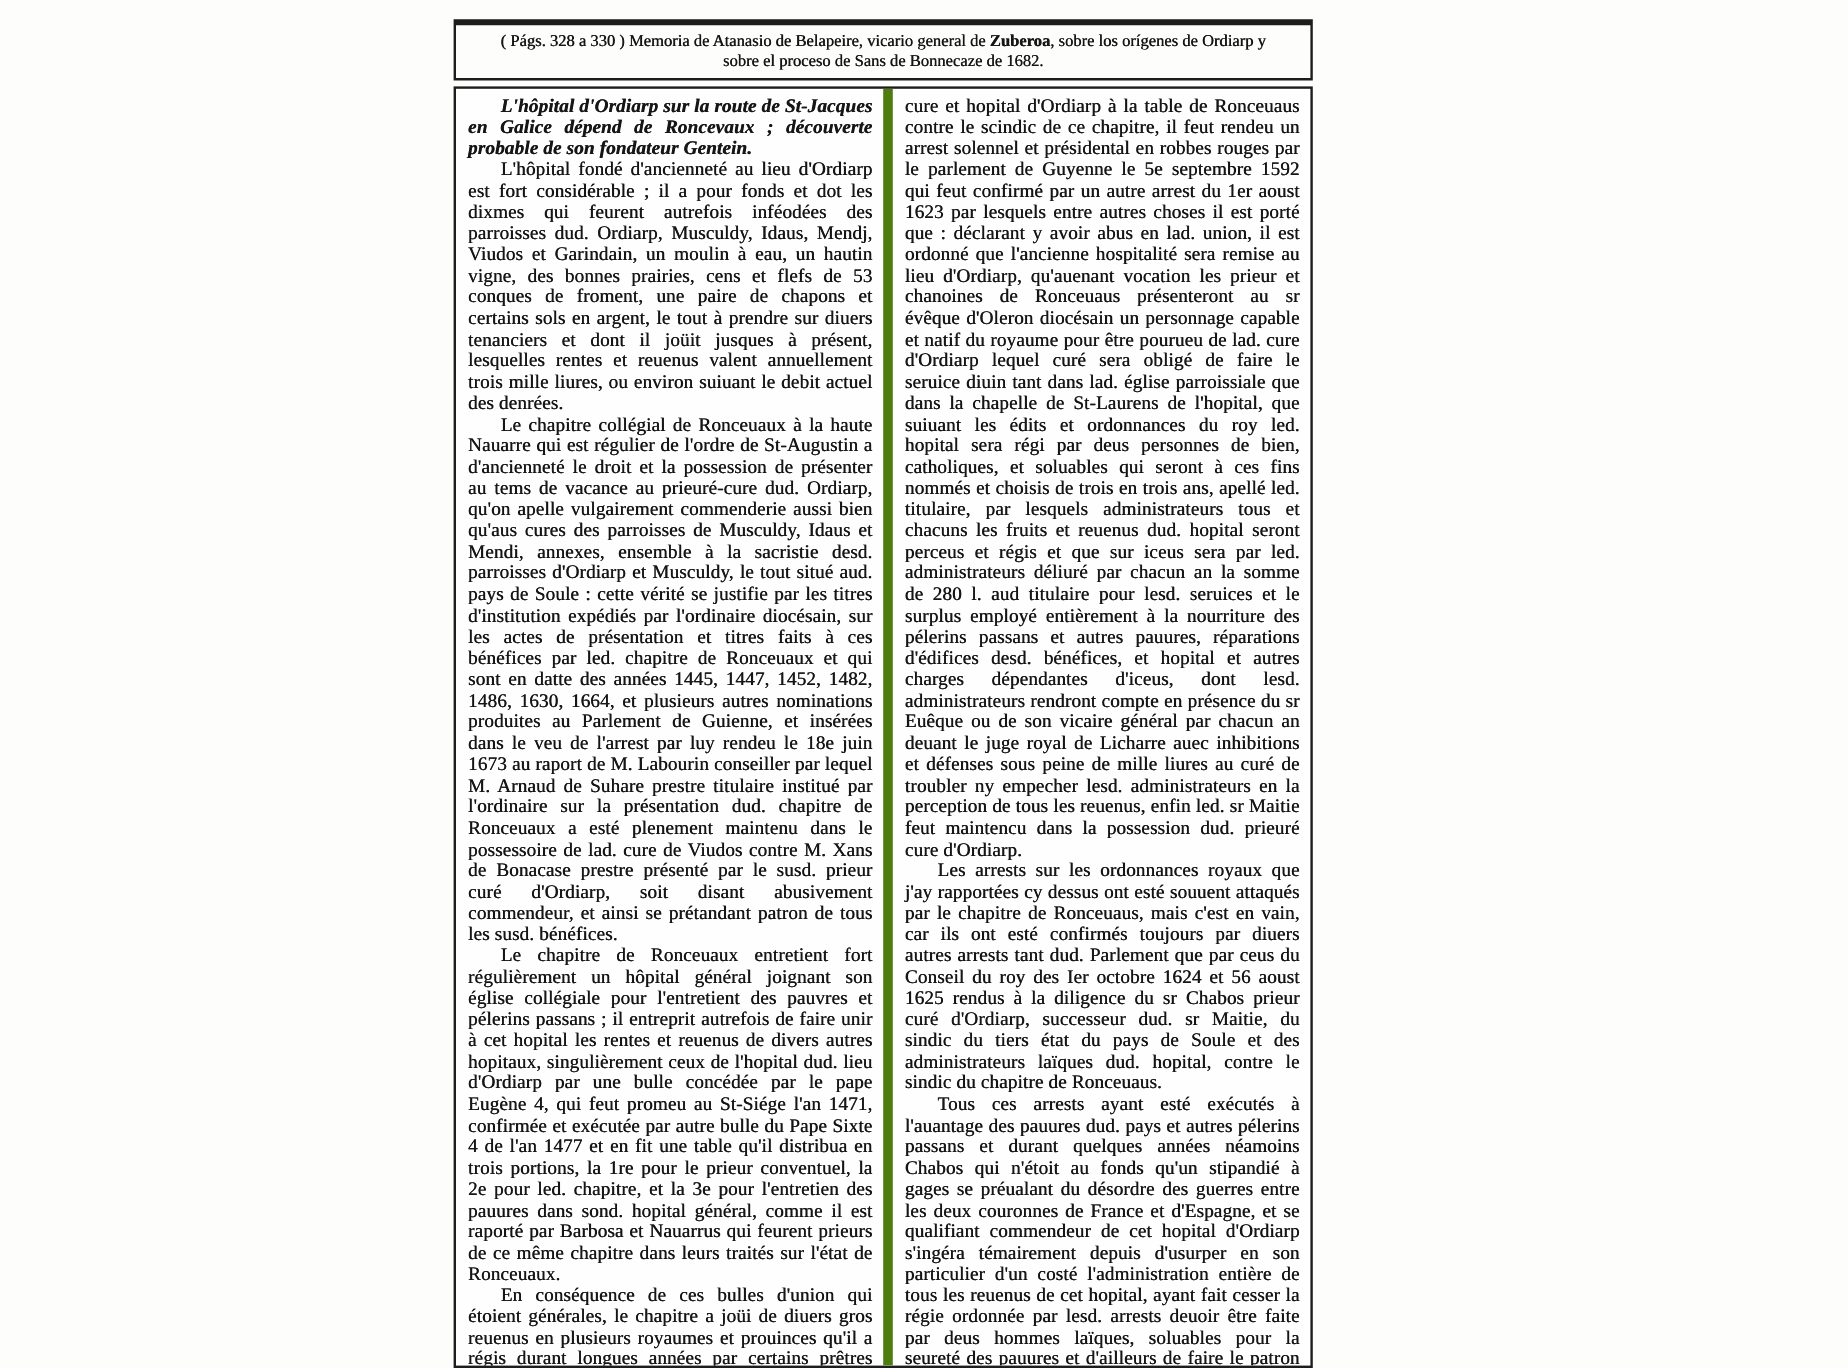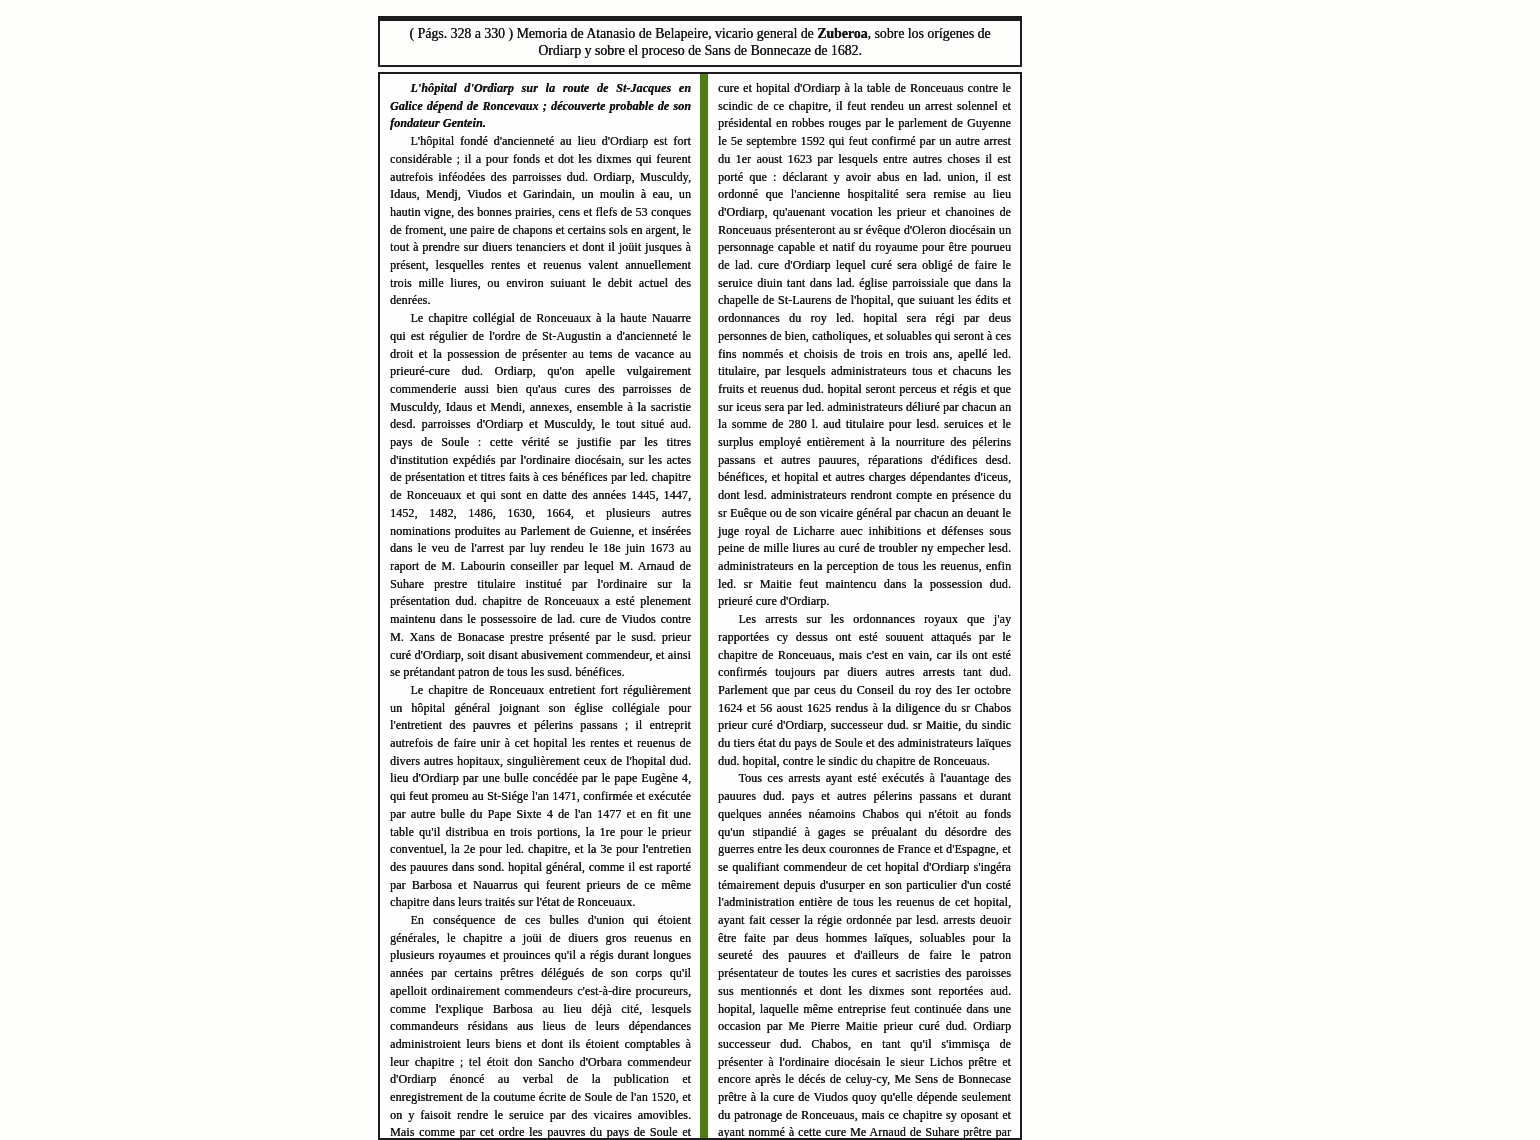--- a/index.html
+++ b/index.html
@@ -12,21 +12,21 @@
     width: 1540px;
     height: 1140px;
     overflow: hidden;
     font-family: "Liberation Serif", "DejaVu Serif", serif;
     color: #161616;
   }
   .doc {
     position: absolute;
     left: 378px;
     top: 16px;
-    width: 644px;
+    width: 716px;
   }
   .header-box {
     box-sizing: border-box;
     border: 2px solid #1d1d1d;
     border-top-width: 5px;
     padding: 4px 26px 6px;
     text-align: center;
     font-size: 13.8px;
     line-height: 17px;
     text-shadow: 0.3px 0 0 currentColor;
@@ -39,21 +39,21 @@
     border: 2px solid #1d1d1d;
     display: flex;
     overflow: hidden;
     background: #fefefe;
   }
   .col {
     box-sizing: border-box;
     width: 50%;
     padding: 6px 9px 4px 10px;
     text-align: justify;
-    font-size: 12px;
+    font-size: 16px;
     line-height: 17.7px;
     overflow: hidden;
     text-shadow: 0.3px 0 0 currentColor;
     letter-spacing: 0.1px;
   }
   .col.right { border-left: 8px solid #4d7c0f; }
   .col p { margin: 0; text-indent: 1.7em; }
   .col p.lead { font-style: italic; font-weight: bold; }
 </style>
 </head>

